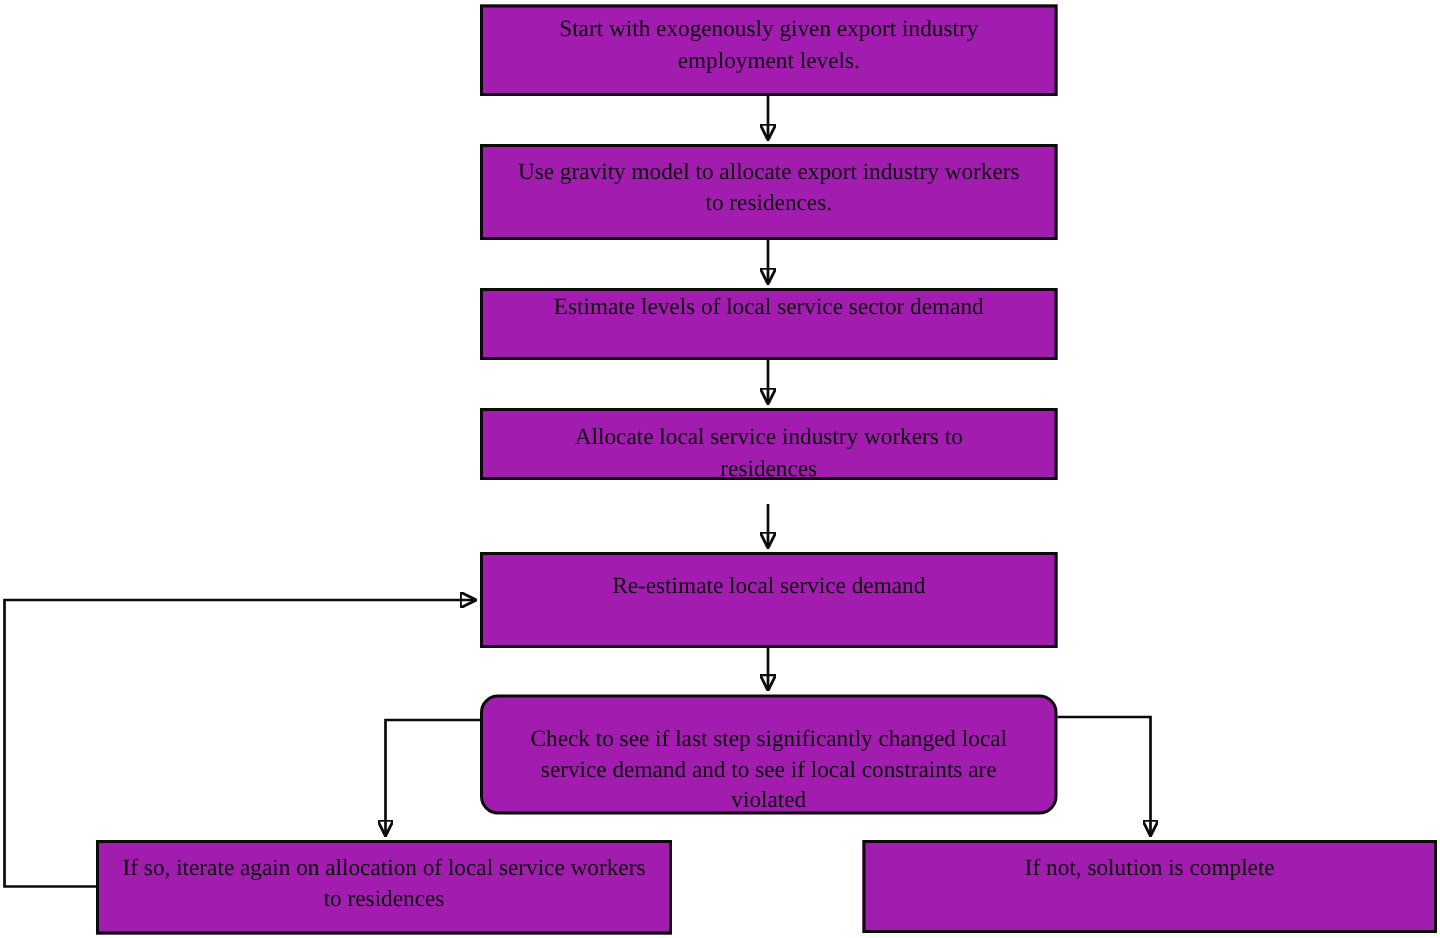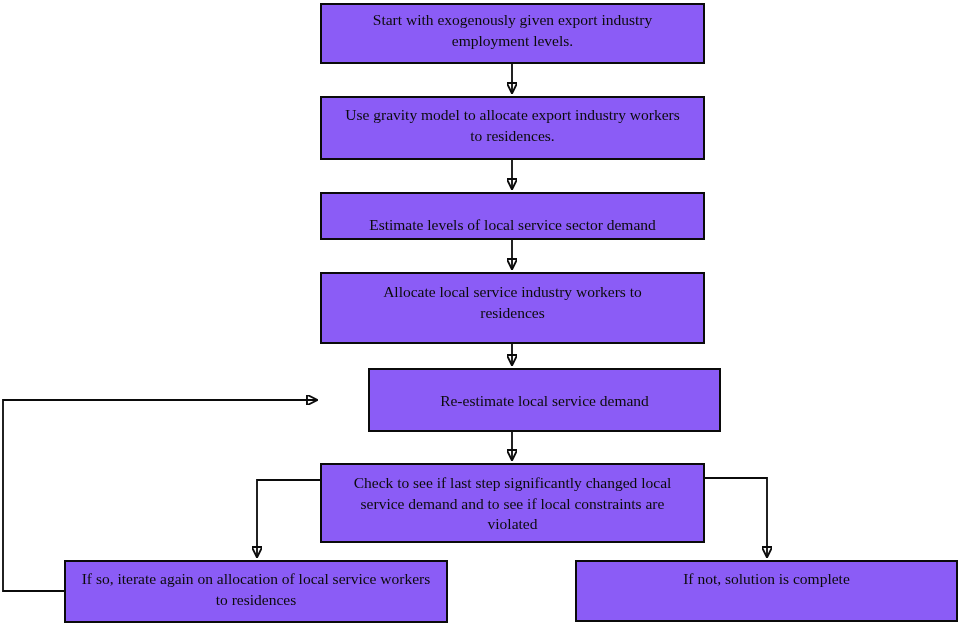--- a/index.html
+++ b/index.html
@@ -25,35 +25,35 @@
     pointer-events: none;
   }
   .edge-layer path {
     fill: none;
     stroke: #0b0b0b;
     stroke-width: 1.8;
   }
   .node {
     position: absolute;
     box-sizing: border-box;
-    background: #8b5cf6;
+    background: #a21caf;
     border: 2px solid #0b0b0b;
     text-align: center;
     font-size: 15.5px;
     line-height: 20.5px;
   }
   .node-text {
     display: block;
   }
   .n-start    { left: 320px; top:   3px; width: 385px; height: 61px; padding: 5px 30px 0; }
   .n-gravity  { left: 320px; top:  96px; width: 385px; height: 64px; padding: 7px 16px 0; }
-  .n-estimate { left: 320px; top: 192px; width: 385px; height: 48px; padding: 21px 20px 0; }
-  .n-allocate { left: 320px; top: 272px; width: 385px; height: 72px; padding: 8px 42px 0; }
-  .n-reest    { left: 320px; top: 368px; width: 353px; height: 64px; padding: 21px 20px 0; margin-left: 48px; }
-  .n-check    { left: 320px; top: 463px; width: 385px; height: 80px; padding: 8px 28px 0; }
+  .n-estimate { left: 320px; top: 192px; width: 385px; height: 48px; padding: 1px 20px 0; }
+  .n-allocate { left: 320px; top: 272px; width: 385px; height: 48px; padding: 8px 42px 0; }
+  .n-reest    { left: 320px; top: 368px; width: 385px; height: 64px; padding: 11px 20px 0; }
+  .n-check    { left: 320px; top: 463px; width: 385px; height: 80px; padding: 18px 28px 0; border-radius: 12px; }
   .n-iterate  { left:  64px; top: 560px; width: 384px; height: 63px; padding: 7px 14px 0; }
   .n-complete { left: 575px; top: 560px; width: 383px; height: 62px; padding: 7px 27px 0; }
 </style>
 </head>
 <body>
 
 <div class="canvas">
 
   <svg class="edge-layer" viewBox="0 0 960 625" xmlns="http://www.w3.org/2000/svg">
     <defs>

